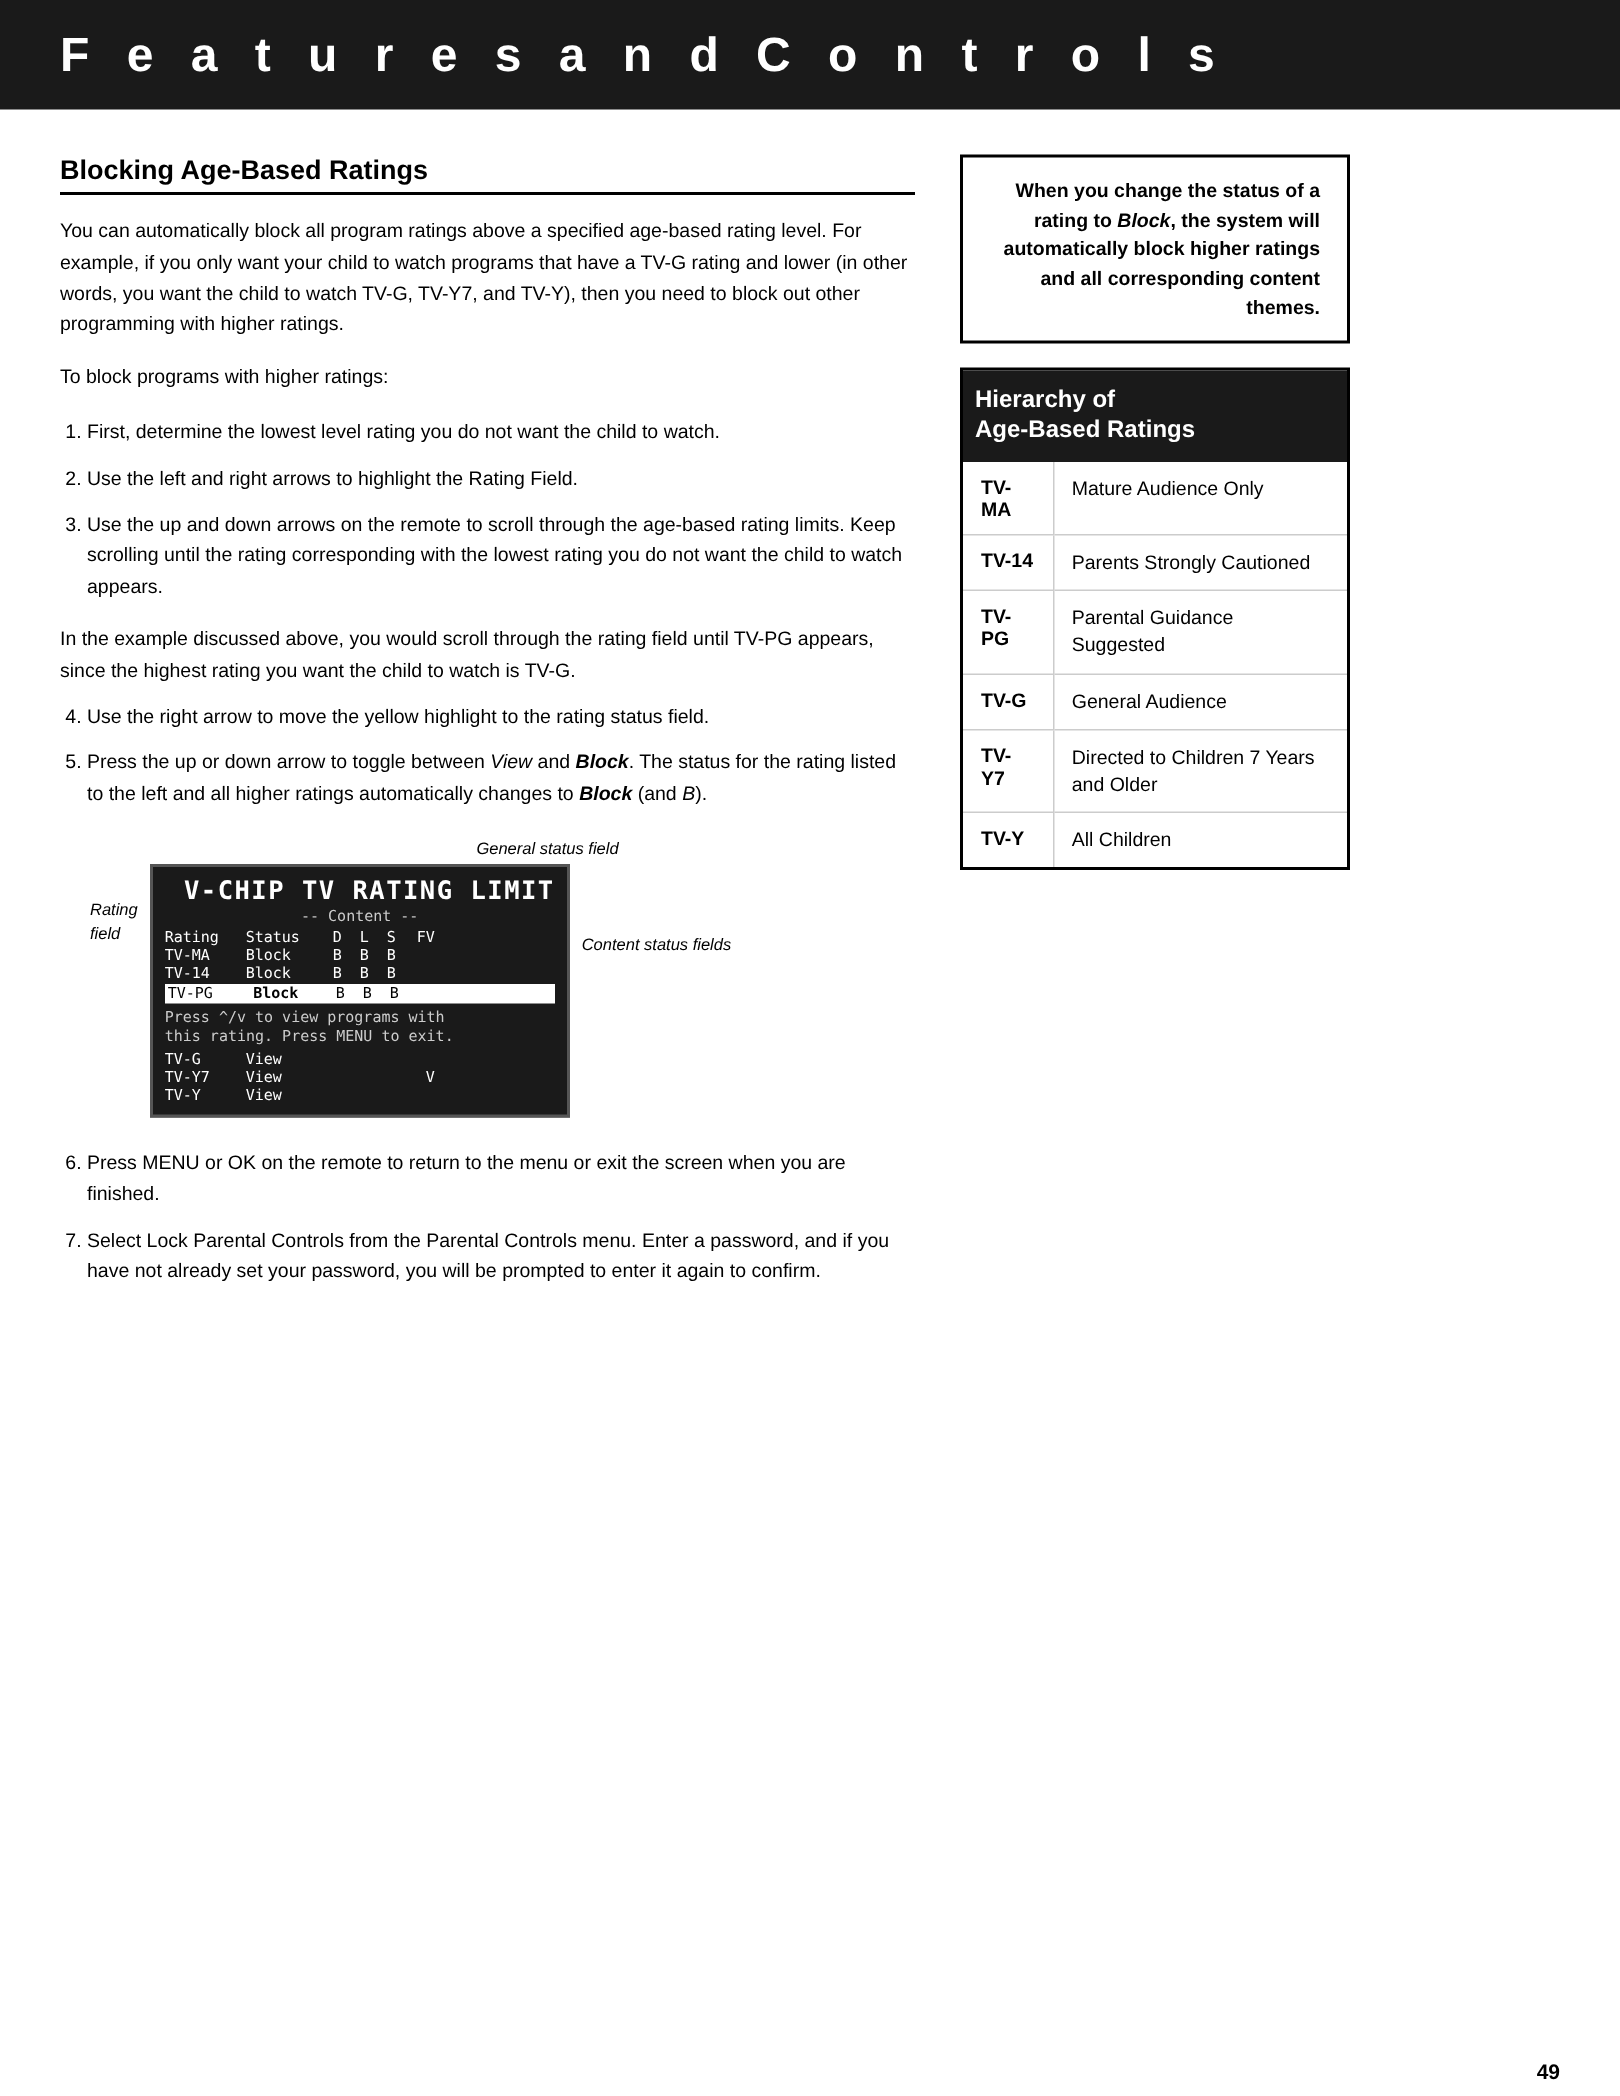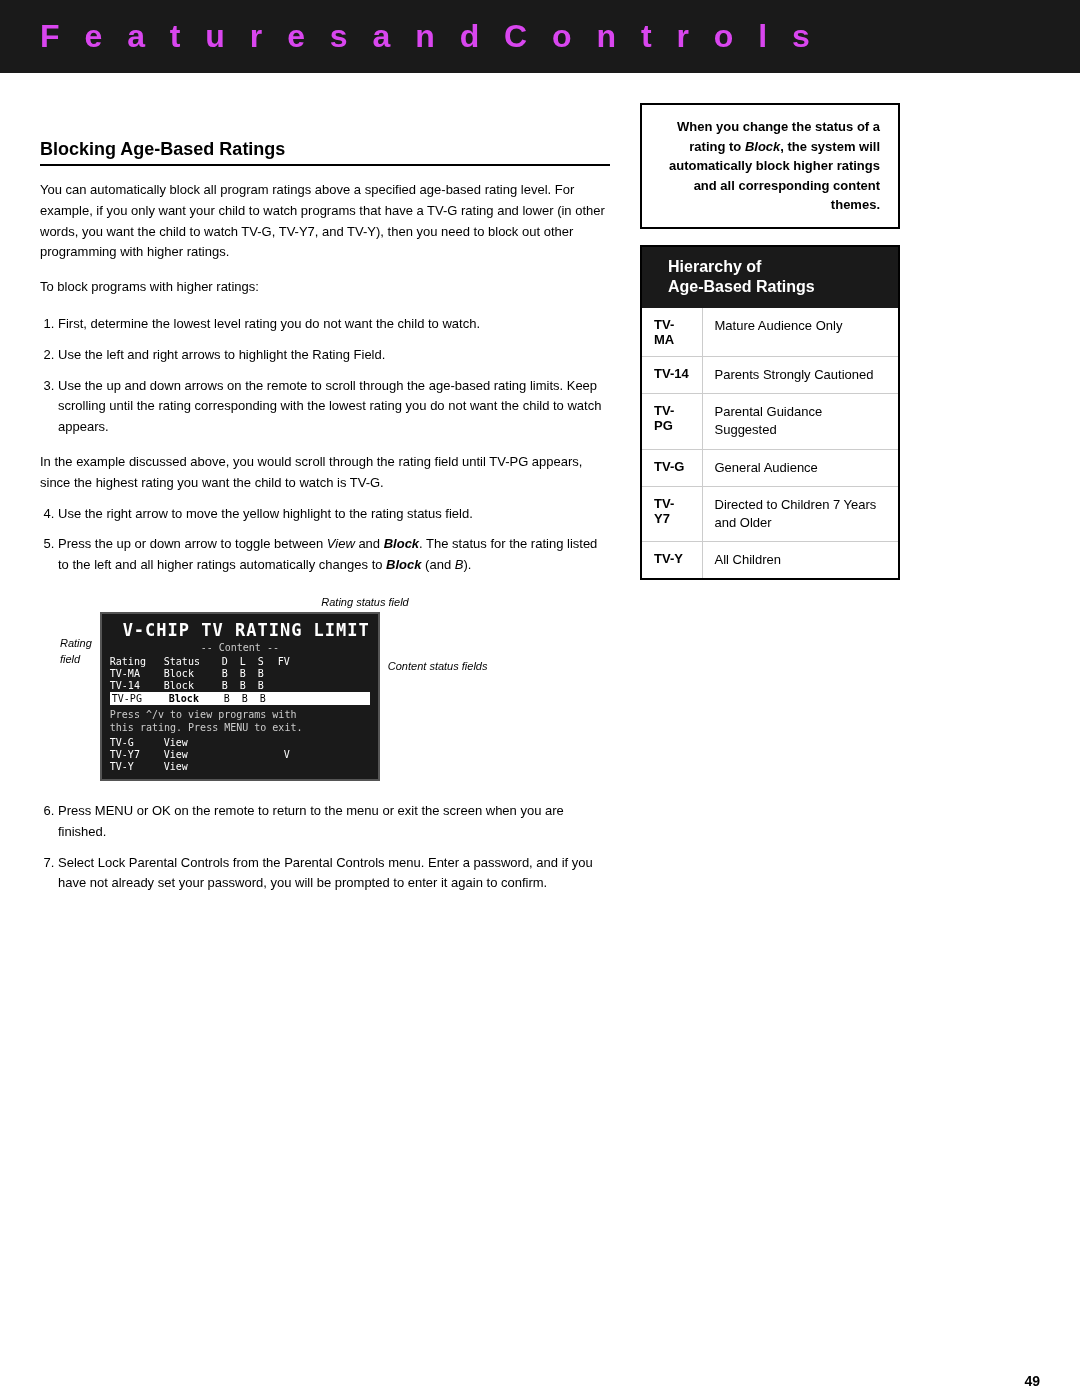--- a/index.html
+++ b/index.html
@@ -13,38 +13,37 @@
       color: #000;
     }
 
     
     .page-header {
       background: #1a1a1a;
       padding: 18px 40px;
       margin-bottom: 30px;
     }
     .page-header h1 {
-      color: #d946ef;
+      color: #ffffff;
       font-size: 32px;
       font-weight: bold;
       letter-spacing: 8px;
       font-family: Arial, sans-serif;
     }
 
     .page-content {
       display: flex;
       gap: 30px;
       padding: 0 40px;
     }
 
     
     .left-col {
       flex: 1;
       max-width: 570px;
-      margin-top: 36px;
     }
 
     .section-title {
       font-size: 18px;
       font-weight: bold;
       margin-bottom: 14px;
       border-bottom: 2px solid #000;
       padding-bottom: 4px;
     }
 
@@ -185,21 +184,21 @@
       text-align: right;
     }
     .info-box strong { font-weight: bold; }
 
     .hierarchy-box {
       border: 2px solid #000;
     }
     .hierarchy-header {
       background: #1a1a1a;
       color: #fff;
-      padding: 10px 26px;
+      padding: 10px 8px;
       font-size: 16px;
       font-weight: bold;
       line-height: 1.3;
     }
     .hierarchy-table {
       width: 100%;
       border-collapse: collapse;
     }
     .hierarchy-table tr {
       border-bottom: 1px solid #ccc;
@@ -264,21 +263,21 @@
     </ol>
 
     <p class="step-block">In the example discussed above, you would scroll through the rating field until TV-PG appears, since the highest rating you want the child to watch is TV-G.</p>
 
     <ol class="steps-list" start="4">
       <li>Use the right arrow to move the yellow highlight to the rating status field.</li>
       <li>Press the up or down arrow to toggle between <em class="italic">View</em> and <strong class="bold">Block</strong>. The status for the rating listed to the left and all higher ratings automatically changes to <strong class="bold">Block</strong> (and <em class="italic">B</em>).</li>
     </ol>
 
     <div class="diagram-container">
-      <div class="diagram-label-top">Rating status field</div>
+      <div class="diagram-label-top">General status field</div>
       <div class="diagram-wrapper">
         <div class="diagram-side-labels">
           <span>Rating</span>
           <span>field</span>
         </div>
 
         <div class="diagram-screen">
           <div class="screen-title">V-CHIP TV RATING LIMIT</div>
           <div class="screen-sub">-- Content --</div>
 

